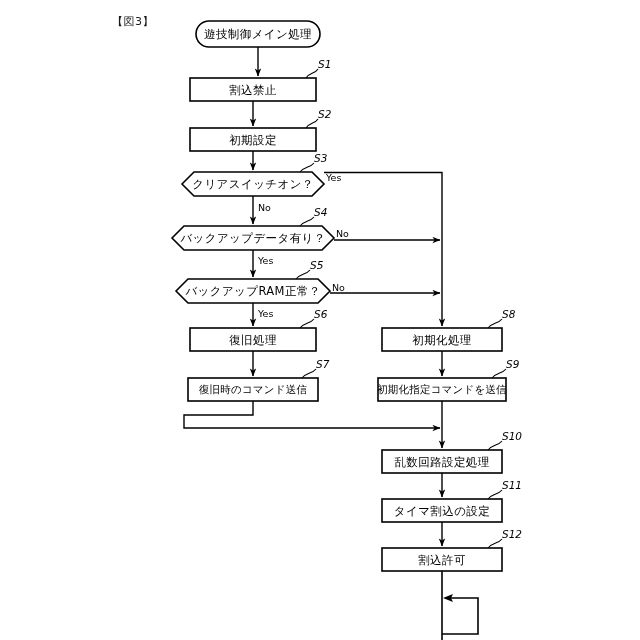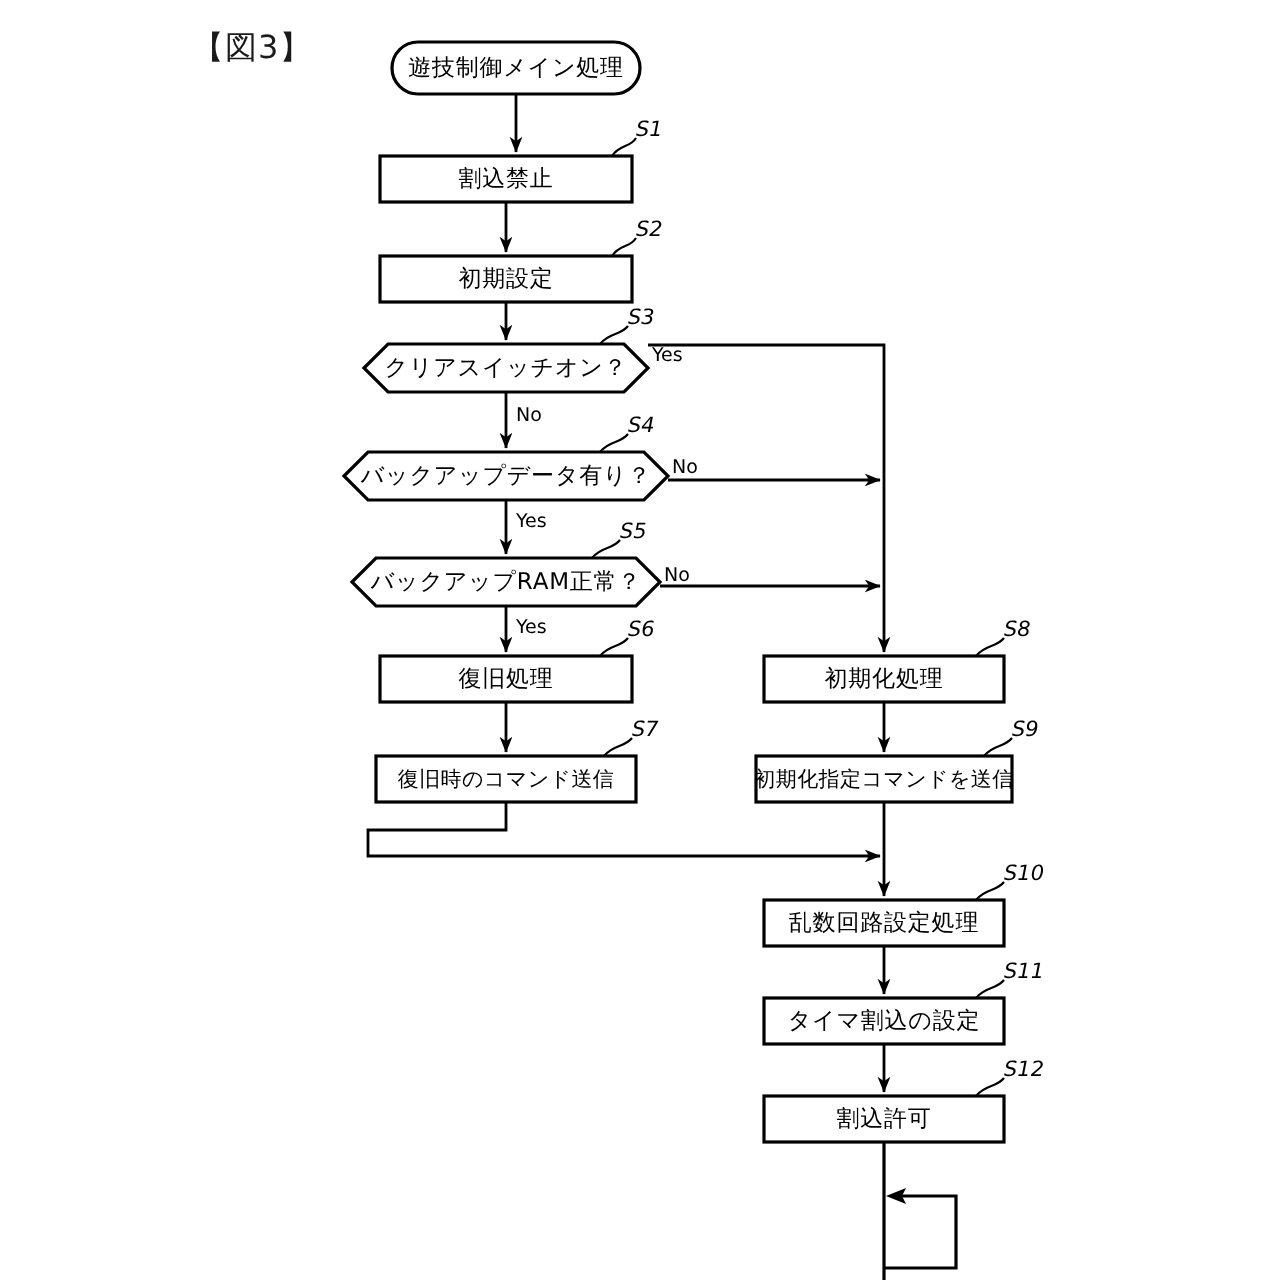--- a/index.html
+++ b/index.html
@@ -13,23 +13,23 @@
   }
   #page {
     position: relative;
     width: 640px;
     height: 640px;
     background: #ffffff;
     overflow: hidden;
   }
   #figure-label {
     position: absolute;
-    left: 96px;
+    left: 112px;
     top: 14px;
-    font-size: 16px;
+    font-size: 11px;
     color: #1a1a1a;
     letter-spacing: 0.5px;
     white-space: nowrap;
   }
   svg#flow {
     position: absolute;
     left: 0;
     top: 0;
     width: 640px;
     height: 640px;

